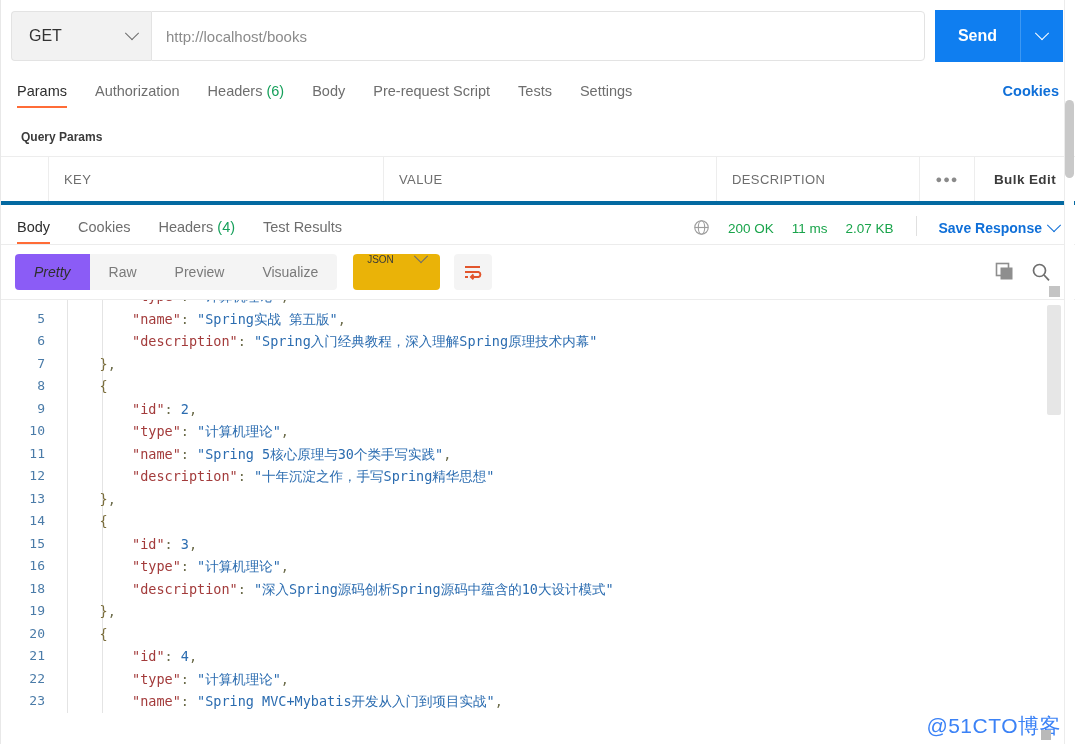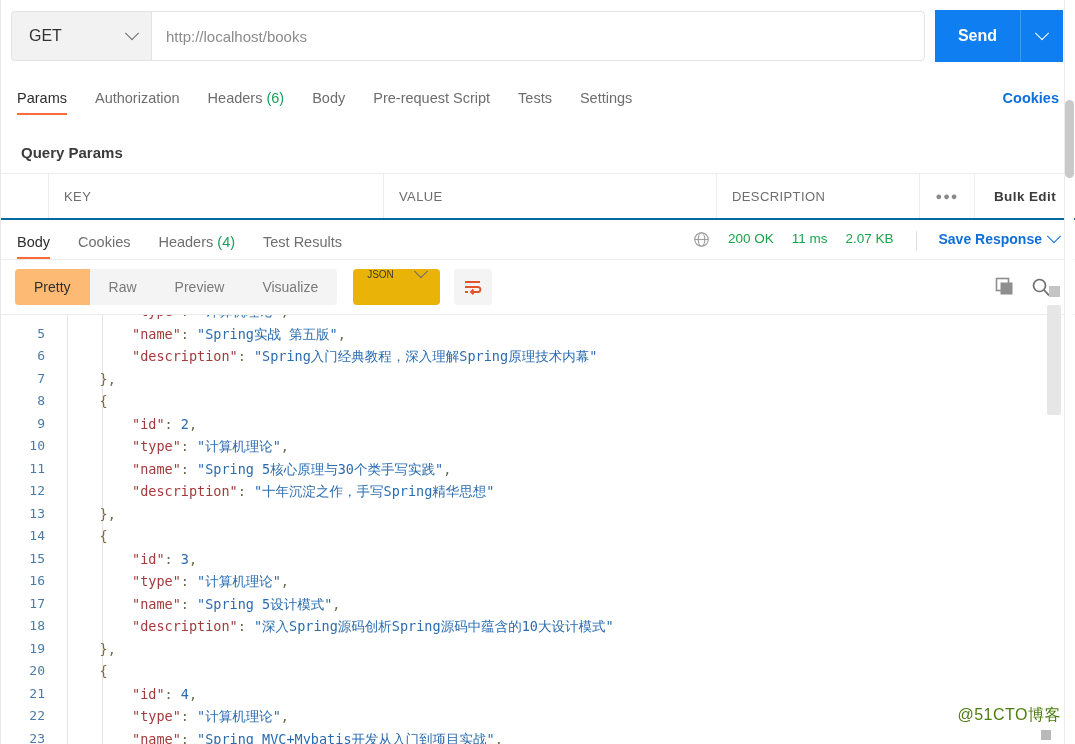--- a/index.html
+++ b/index.html
@@ -99,21 +99,21 @@
     transform: rotate(45deg) translate(-2px,-2px);
   }
   .chev.gray { color: #6d6d6d; }
   .chev.white { color: #ffffff; }
   .chev.blue { color: #0f6fd8; }
 
   
   .req-tabs {
     display: flex;
     align-items: flex-end;
-    padding: 15px 16px;
+    padding: 8px 16px;
     height: 38px;
     position: relative;
   }
   .tab {
     font-size: 14.5px;
     color: #6e6e6e;
     padding: 0 0 9px 0;
     margin-right: 28px;
     cursor: pointer;
     white-space: nowrap;
@@ -134,29 +134,29 @@
     margin-left: auto;
     font-size: 14.5px;
     color: #0f6fd8;
     font-weight: bold;
     padding-bottom: 9px;
     cursor: pointer;
   }
 
   
   .query-params-title {
-    font-size: 15px;
+    font-size: 12px;
     font-weight: bold;
     color: #3b3b3b;
     padding: 14px 0 12px 20px;
   }
   .params-table {
     display: flex;
     border-top: 1px solid #ededed;
-    border-bottom: 2px solid #0369a1;
+    border-bottom: 4px solid #0369a1;
     height: 44px;
     font-size: 13px;
     color: #6e6e6e;
     letter-spacing: .4px;
   }
   .pt-cell {
     display: flex;
     align-items: center;
     border-right: 1px solid #ededed;
     padding-left: 15px;
@@ -174,21 +174,21 @@
     display: flex;
     align-items: flex-end;
     padding: 0 16px;
     height: 38px;
     margin-top: 1px;
     border-bottom: 1px solid #ececec;
   }
   .resp-meta {
     margin-left: auto;
     display: flex;
-    align-items: flex-start;
+    align-items: flex-end;
     padding-bottom: 8px;
     gap: 18px;
   }
   .globe-icon { width:17px; height:17px; opacity:.65; }
   .meta-val { font-size: 13.5px; color: #19a44b; }
   .meta-sep { width:1px; height:20px; background:#e0e0e0; margin:0 4px; }
   .save-resp { font-size: 14px; color: #0f6fd8; font-weight: bold; cursor: pointer; display:flex; align-items:center; gap:7px;}
 
   
   .body-toolbar {
@@ -206,22 +206,23 @@
   }
   .seg-item {
     padding: 0 19px;
     display: flex;
     align-items: center;
     font-size: 14px;
     color: #7a7a7a;
     cursor: pointer;
   }
   .seg-item.active {
-    background: #fdba74;
+    background: #8b5cf6;
     color: #2f2f2f;
+    font-style: italic;
   }
   .json-select {
     display: flex;
     background: #eab308;
     border-radius: 4px;
     height: 36px;
     padding: 0 14px;
     gap: 22px;
     font-size: 10px;
     color: #3a3a3a;
@@ -341,23 +342,23 @@
     position: absolute;
     top: -4px;
     left: 2px;
     width: 11px;
     height: 11px;
     background: #c4c4c4;
   }
   .watermark {
     position: absolute;
     right: 14px;
-    bottom: 18px;
-    font-size: 16px;
-    color: #4d7c0f;
+    bottom: 4px;
+    font-size: 21px;
+    color: #3b82f6;
     letter-spacing: .5px;
     user-select: none;
   }
   .wm-block {
     position:absolute;
     right: 24px;
     bottom: 4px;
     width: 10px;
     height: 10px;
     background: #b9b9b9;
@@ -508,21 +509,20 @@
           <div class="code-row"><div class="ln">7</div><div class="code-txt"><span class="p">    </span><span class="b">}</span><span class="p">,</span></div></div>
           <div class="code-row"><div class="ln">8</div><div class="code-txt"><span class="p">    </span><span class="b">{</span></div></div>
           <div class="code-row"><div class="ln">9</div><div class="code-txt"><span class="p">        </span><span class="k">"id"</span><span class="p">: </span><span class="n">2</span><span class="p">,</span></div></div>
           <div class="code-row"><div class="ln">10</div><div class="code-txt"><span class="p">        </span><span class="k">"type"</span><span class="p">: </span><span class="s">"计算机理论"</span><span class="p">,</span></div></div>
           <div class="code-row"><div class="ln">11</div><div class="code-txt"><span class="p">        </span><span class="k">"name"</span><span class="p">: </span><span class="s">"Spring 5核心原理与30个类手写实践"</span><span class="p">,</span></div></div>
           <div class="code-row"><div class="ln">12</div><div class="code-txt"><span class="p">        </span><span class="k">"description"</span><span class="p">: </span><span class="s">"十年沉淀之作，手写Spring精华思想"</span></div></div>
           <div class="code-row"><div class="ln">13</div><div class="code-txt"><span class="p">    </span><span class="b">}</span><span class="p">,</span></div></div>
           <div class="code-row"><div class="ln">14</div><div class="code-txt"><span class="p">    </span><span class="b">{</span></div></div>
           <div class="code-row"><div class="ln">15</div><div class="code-txt"><span class="p">        </span><span class="k">"id"</span><span class="p">: </span><span class="n">3</span><span class="p">,</span></div></div>
           <div class="code-row"><div class="ln">16</div><div class="code-txt"><span class="p">        </span><span class="k">"type"</span><span class="p">: </span><span class="s">"计算机理论"</span><span class="p">,</span></div></div>
-          <div class="code-row"><div class="ln">17</div><div class="code-txt"><span class="p">        </span><span class="k">"name"</span><span class="p">: </span><span class="s">"Spring 5设计模式"</span><span class="p">,</span></div></div>
           <div class="code-row"><div class="ln">18</div><div class="code-txt"><span class="p">        </span><span class="k">"description"</span><span class="p">: </span><span class="s">"深入Spring源码创析Spring源码中蕴含的10大设计模式"</span></div></div>
           <div class="code-row"><div class="ln">19</div><div class="code-txt"><span class="p">    </span><span class="b">}</span><span class="p">,</span></div></div>
           <div class="code-row"><div class="ln">20</div><div class="code-txt"><span class="p">    </span><span class="b">{</span></div></div>
           <div class="code-row"><div class="ln">21</div><div class="code-txt"><span class="p">        </span><span class="k">"id"</span><span class="p">: </span><span class="n">4</span><span class="p">,</span></div></div>
           <div class="code-row"><div class="ln">22</div><div class="code-txt"><span class="p">        </span><span class="k">"type"</span><span class="p">: </span><span class="s">"计算机理论"</span><span class="p">,</span></div></div>
           <div class="code-row"><div class="ln">23</div><div class="code-txt"><span class="p">        </span><span class="k">"name"</span><span class="p">: </span><span class="s">"Spring MVC+Mybatis开发从入门到项目实战"</span><span class="p">,</span></div></div>
         </div>
     </div>
   </div>
 

